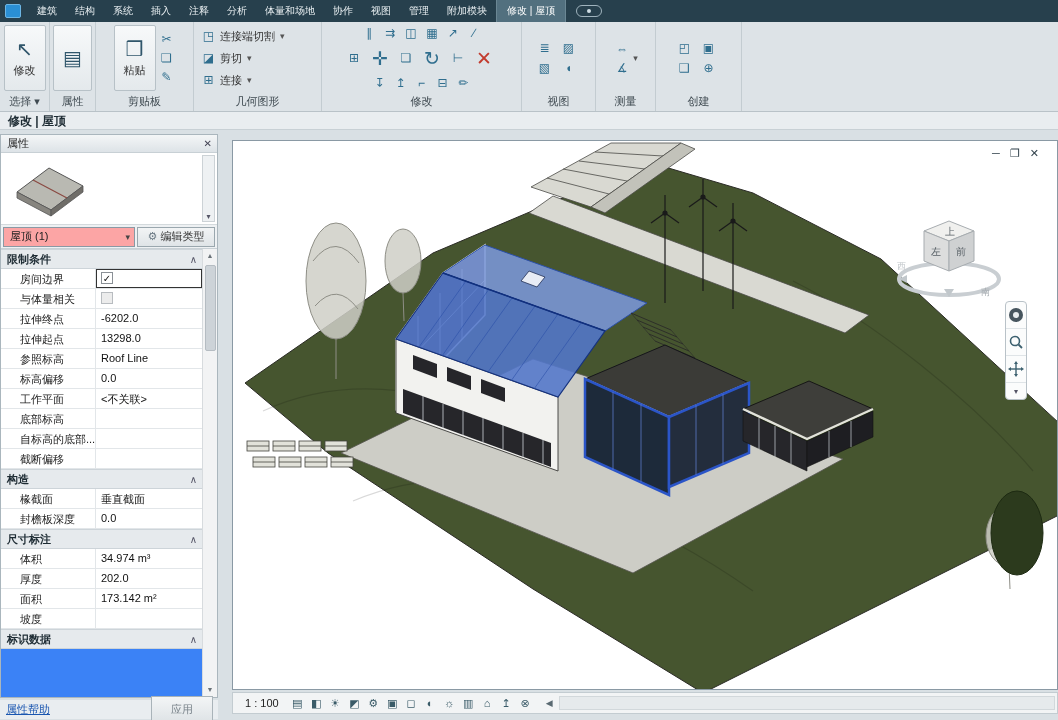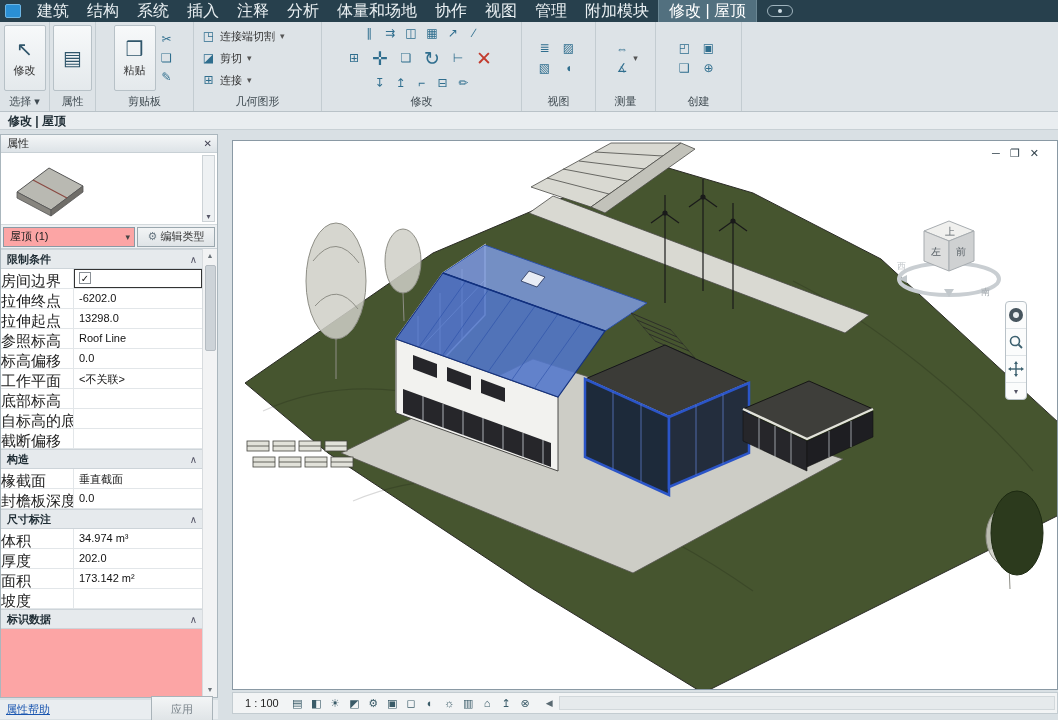--- a/index.html
+++ b/index.html
@@ -1,19 +1,19 @@
 <!DOCTYPE html>
 <html><head>
 <meta charset="utf-8">
 <style>
 *{margin:0;padding:0;box-sizing:border-box;font-family:"Liberation Sans","DejaVu Sans",sans-serif}
 html,body{width:1058px;height:720px;overflow:hidden}
 body{position:relative;background:#d9e0e4;font-size:12px;color:#222}
 
-.menubar{position:absolute;top:0;left:0;right:0;height:22px;background:#27404d;display:flex;align-items:center;color:#e9eff2;font-size:16px}
+.menubar{position:absolute;top:0;left:0;right:0;height:22px;background:#27404d;display:flex;align-items:center;color:#e9eff2;font-size:10px}
 .applogo{width:16px;height:14px;margin:0 7px 0 5px;background:#2a8fd4;border-radius:2px;border:1px solid #6db6e4}
 .menubar [data-name=menu-tab]{padding:4px 9px;white-space:nowrap;cursor:default}
 .menu-tab-active{background:#52707f;color:#fff;padding:4px 10px;border-left:1px solid #6b8794;border-right:1px solid #6b8794;white-space:nowrap}
 .ribbon-toggle{width:26px;height:12px;border:1px solid #9fb3bd;border-radius:6px;margin-left:10px;position:relative}
 .ribbon-toggle:after{content:"";position:absolute;left:10px;top:3px;width:4px;height:4px;border-radius:50%;background:#cfdde4}
 
 .ribbon{position:absolute;top:22px;left:0;right:0;height:90px;background:#dde3e7;border-bottom:1px solid #b9c2c8;display:flex}
 .panel{height:100%;border-right:1px solid #c3ccd1;display:flex;flex-direction:column;flex:0 0 auto}
 .panel-body{flex:1;display:flex;align-items:center;justify-content:center;padding:2px 3px;gap:2px}
 .panel-label{height:17px;font-size:11px;color:#3f4a51;text-align:center;line-height:15px;white-space:nowrap}
@@ -37,23 +37,23 @@
 .props{position:absolute;left:0;top:134px;width:218px;height:564px;background:#fff;border:1px solid #aab6bd}
 .props-header{height:18px;background:linear-gradient(#f4f6f7,#dde3e7);display:flex;align-items:center;padding:0 5px 0 6px;font-size:11px;color:#222;border-bottom:1px solid #c8d0d5}
 .props-header .x{margin-left:auto;color:#445;font-size:10px}
 .preview{height:72px;background:#fff;border-bottom:1px solid #d4dadd;position:relative}
 .preview-strip{position:absolute;right:2px;top:2px;bottom:2px;width:13px;background:#eef1f3;border:1px solid #ccd2d6;display:flex;align-items:flex-end;justify-content:center;font-size:8px;color:#556}
 .typerow{height:24px;display:flex;align-items:center;padding:2px;background:#eef1f3;border-bottom:1px solid #c8d0d5}
 .combo{flex:1;background:#fca5a5;border:1px solid #8a99a4;height:20px;font-size:11px;display:flex;align-items:center;padding:0 4px 0 6px}
 .combo .dd{margin-left:auto;font-size:9px;color:#444}
 .editbtn{width:78px;height:20px;margin-left:2px;background:linear-gradient(#f2f4f5,#dfe4e7);border:1px solid #9aa7ae;font-size:11px;display:flex;align-items:center;justify-content:center;gap:3px;color:#333;white-space:nowrap}
 .editbtn .g{color:#6b7a84;font-size:11px}
-.pgrid{position:absolute;left:0;top:114px;right:15px;bottom:0;overflow:hidden;background:#fca5a5}
+.pgrid{position:absolute;left:0;top:114px;right:15px;bottom:0;overflow:hidden;background:#3b82f6}
 .prow{display:flex;height:20px;border-bottom:1px solid #e2e6e9;background:#fff}
-.plabel{width:73px;padding:3px 0 0 0;font-size:15px;color:#222;border-right:1px solid #e2e6e9;white-space:nowrap;overflow:hidden}
+.plabel{width:95px;padding:3px 0 0 19px;font-size:11px;color:#222;border-right:1px solid #e2e6e9;white-space:nowrap;overflow:hidden}
 .pvalue{flex:1;padding:3px 0 0 5px;font-size:11px;color:#111;white-space:nowrap;overflow:hidden}
 .pvalue.sel{box-shadow:inset 0 0 0 1px #333}
 .pgroup{height:20px;background:#e6eaed;border-bottom:1px solid #cdd4d9;border-top:1px solid #cdd4d9;font-weight:bold;font-size:11px;display:flex;align-items:center;padding:0 5px 0 6px;color:#1d2b33}
 .pgroup .chev{margin-left:auto;color:#556;font-weight:normal;font-size:10px}
 .cb{display:inline-block;width:12px;height:12px;border:1px solid #8a9096;background:#fff;font-size:10px;line-height:11px;text-align:center;color:#111}
 .cb.dis{background:#ececec;border-color:#b8bcc0}
 .vscroll{position:absolute;top:114px;right:0;width:15px;bottom:0;background:#f2f3f4;border-left:1px solid #d7dbde;display:flex;flex-direction:column;align-items:center}
 .vscroll .arr{font-size:7px;color:#6a7278;height:14px;line-height:14px}
 .vscroll .thumb{width:11px;height:86px;background:#cdd3d8;border:1px solid #b5bcc2;border-radius:2px;margin-top:2px}
 .vscroll .sp{flex:1}
@@ -259,20 +259,24 @@
   <div class="pgrid" data-name="properties-grid">
     <div class="pgroup" data-name="group-header-constraints">
       <span>限制条件</span>
         <span class="chev" data-name="collapse-icon">∧</span>
     </div>
     <div class="prow" data-name="property-row">
       <div class="plabel">房间边界</div>
       <div class="pvalue sel"><span class="cb" data-name="room-bounding-checkbox">✓</span></div>
     </div>
     <div class="prow" data-name="property-row">
+      <div class="plabel">与体量相关</div>
+      <div class="pvalue"><span class="cb dis" data-name="related-to-mass-checkbox"></span></div>
+    </div>
+    <div class="prow" data-name="property-row">
       <div class="plabel">拉伸终点</div>
       <div class="pvalue">-6202.0</div>
     </div>
     <div class="prow" data-name="property-row">
       <div class="plabel">拉伸起点</div>
       <div class="pvalue">13298.0</div>
     </div>
     <div class="prow" data-name="property-row">
       <div class="plabel">参照标高</div>
       <div class="pvalue">Roof Line</div>

